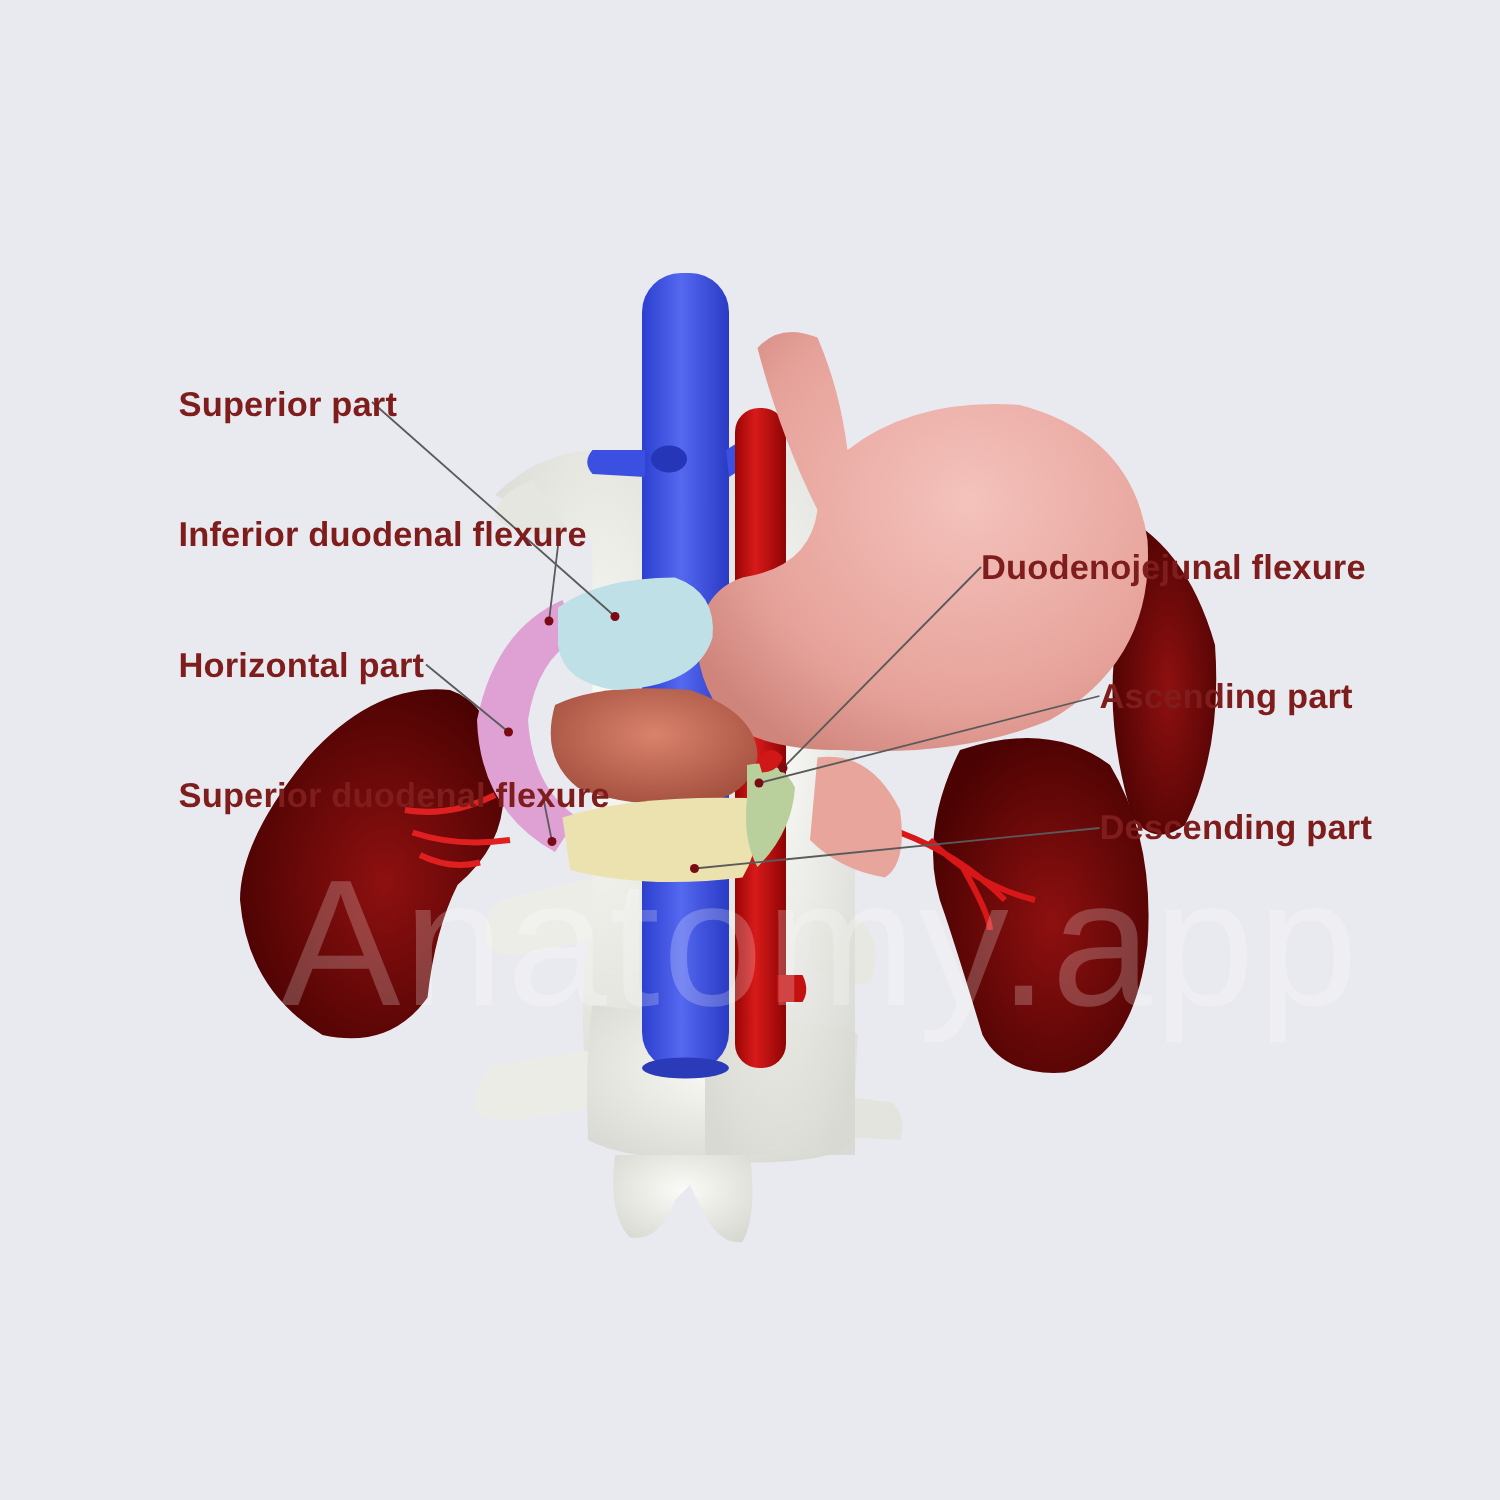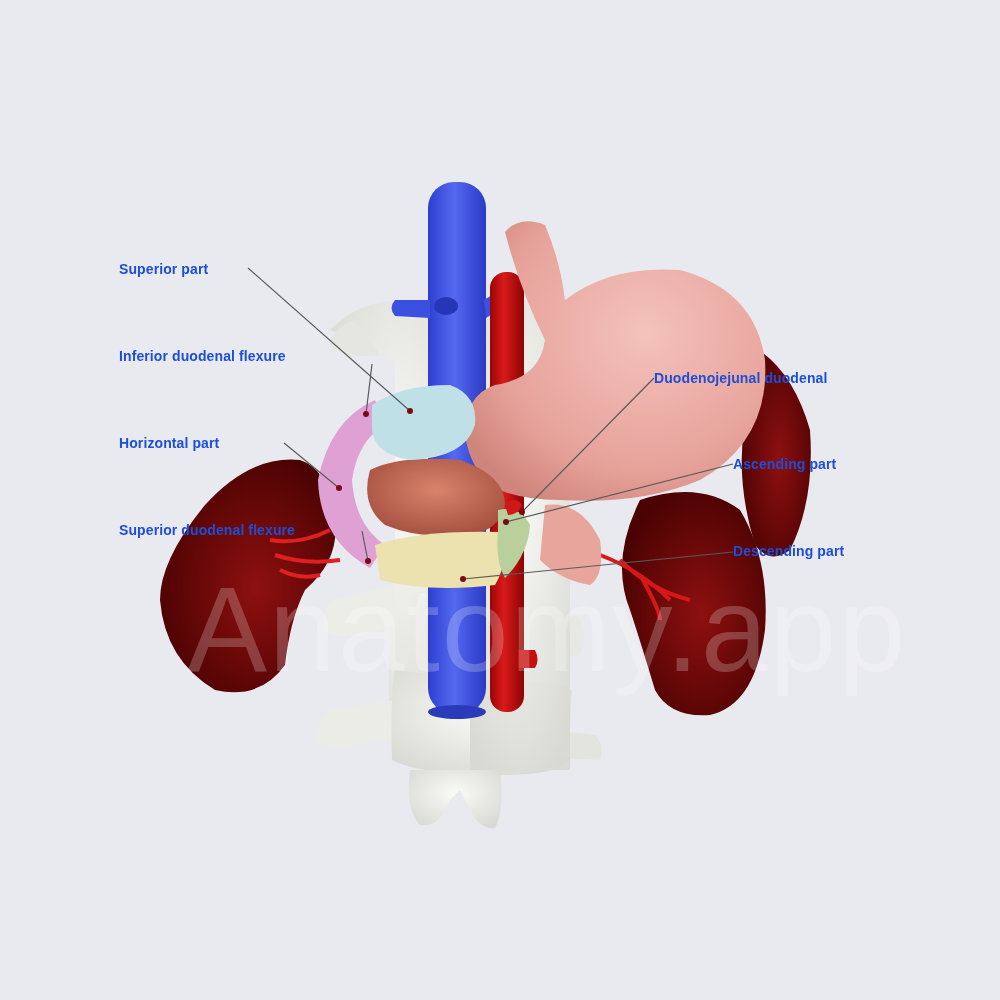--- a/index.html
+++ b/index.html
@@ -1,19 +1,19 @@
 <!DOCTYPE html>
 <html><head>
 <meta charset="utf-8">
 <style>
   html, body { margin:0; padding:0; }
   body { width:1000px; height:1000px; background:#e9eaf0; overflow:hidden; position:relative;
          font-family:"Liberation Sans", "DejaVu Sans", sans-serif; }
   #scene { position:absolute; left:0; top:0; width:1000px; height:1000px; }
-  .label { position:absolute; font-weight:700; font-size:14px; color:#1d4ed8; white-space:nowrap;
+  .label { position:absolute; font-weight:700; font-size:23px; color:#7f1d1d; white-space:nowrap;
            letter-spacing:0.1px; line-height:22px; }
   .watermark { position:absolute; left:150px; top:560px; font-size:120px; color:rgba(255,255,255,0.22);
                font-family:"Liberation Sans", sans-serif; letter-spacing:2px; pointer-events:none;margin-left:37px; }
 </style>
 </head>
 <body>
 
 <svg id="scene" viewBox="0 0 1000 1000" xmlns="http://www.w3.org/2000/svg">
   <defs>
     <linearGradient id="ivc" x1="0" x2="1">
@@ -113,16 +113,16 @@
     </g>
 </svg>
 
 <div class="watermark">Anatomy.app</div>
 
 <div id="labels">
   <div class="label" style="left:119px;top:258px;">Superior part</div>
   <div class="label" style="left:119px;top:345px;">Inferior duodenal flexure</div>
   <div class="label" style="left:119px;top:432px;">Horizontal part</div>
   <div class="label" style="left:119px;top:519px;">Superior duodenal flexure</div>
-  <div class="label" style="left:654px;top:367px;">Duodenojejunal duodenal</div>
+  <div class="label" style="left:654px;top:367px;">Duodenojejunal flexure</div>
   <div class="label" style="left:733px;top:453px;">Ascending part</div>
   <div class="label" style="left:733px;top:540px;">Descending part</div>
 </div>
 
 </body></html>

